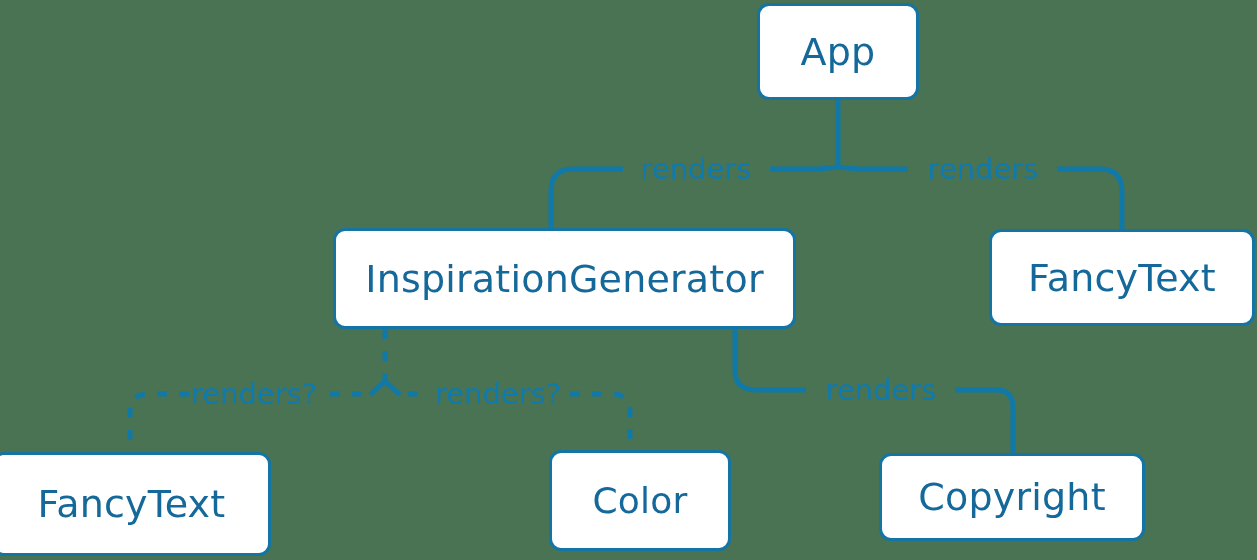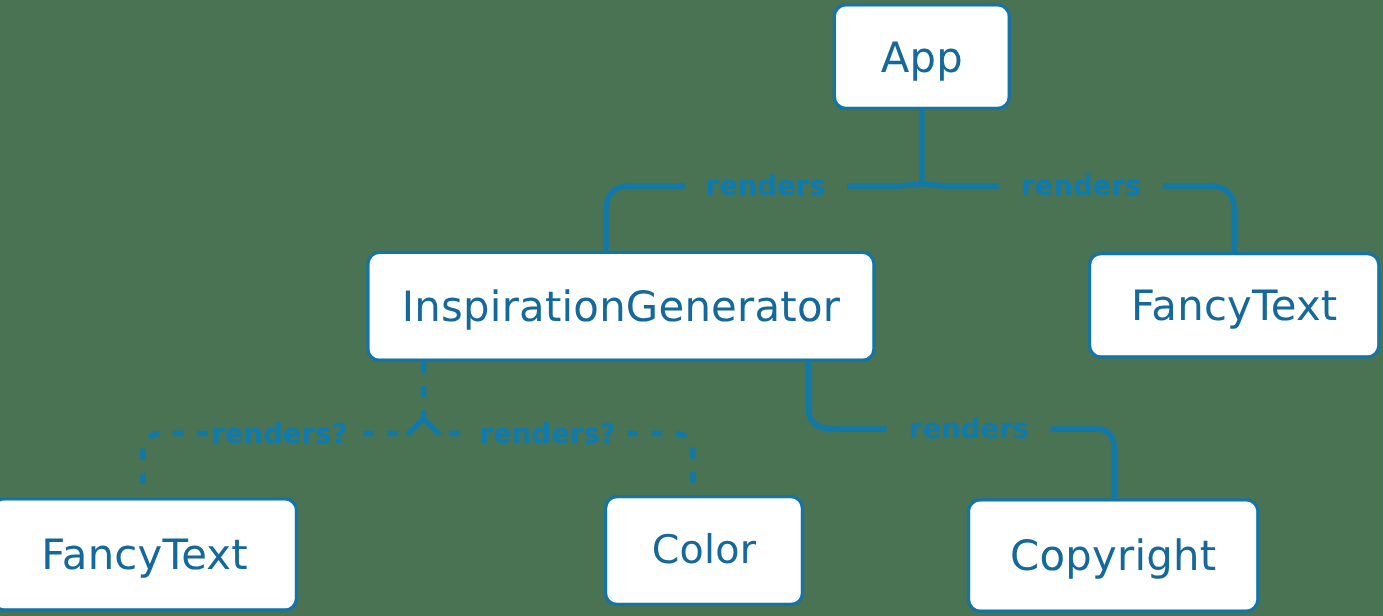--- a/index.html
+++ b/index.html
@@ -43,34 +43,34 @@
     letter-spacing: 0.2px;
     line-height: 1;
     white-space: nowrap;
   }
   .node-label.small {
     font-size: 36px;
   }
   .edge-label {
     position: absolute;
     color: #0f7aae;
-    font-size: 25px;
-    font-weight: 700;
+    font-size: 29px;
+    font-weight: 400;
     line-height: 1;
     white-space: nowrap;
     z-index: 4;
     transform: translate(-50%, -50%);
   }
   
   #node-app            { left: 757px;  top: 3px;   width: 162px; height: 97px; }
   #node-inspiration    { left: 333px;  top: 228px; width: 463px; height: 101px; }
   #node-fancytext-right{ left: 989px;  top: 229px; width: 266px; height: 97px; }
   #node-fancytext-left { left: -8px;   top: 452px; width: 279px; height: 104px; }
   #node-color          { left: 537px;  top: 450px; width: 182px; height: 101px; margin-left: 12px; }
-  #node-copyright      { left: 879px;  top: 453px; width: 266px; height: 104px; justify-content: center; }
+  #node-copyright      { left: 879px;  top: 453px; width: 266px; height: 88px; justify-content: center; }
 </style>
 </head>
 <body>
 
 <div id="diagram-root">
 
   <svg id="edge-layer" viewBox="0 0 1257 560" width="1257" height="560" xmlns="http://www.w3.org/2000/svg" fill="none">
 
     <path d="M 838 100 L 838 167" stroke="#1179a8" stroke-width="5" stroke-linecap="butt"></path>
 

